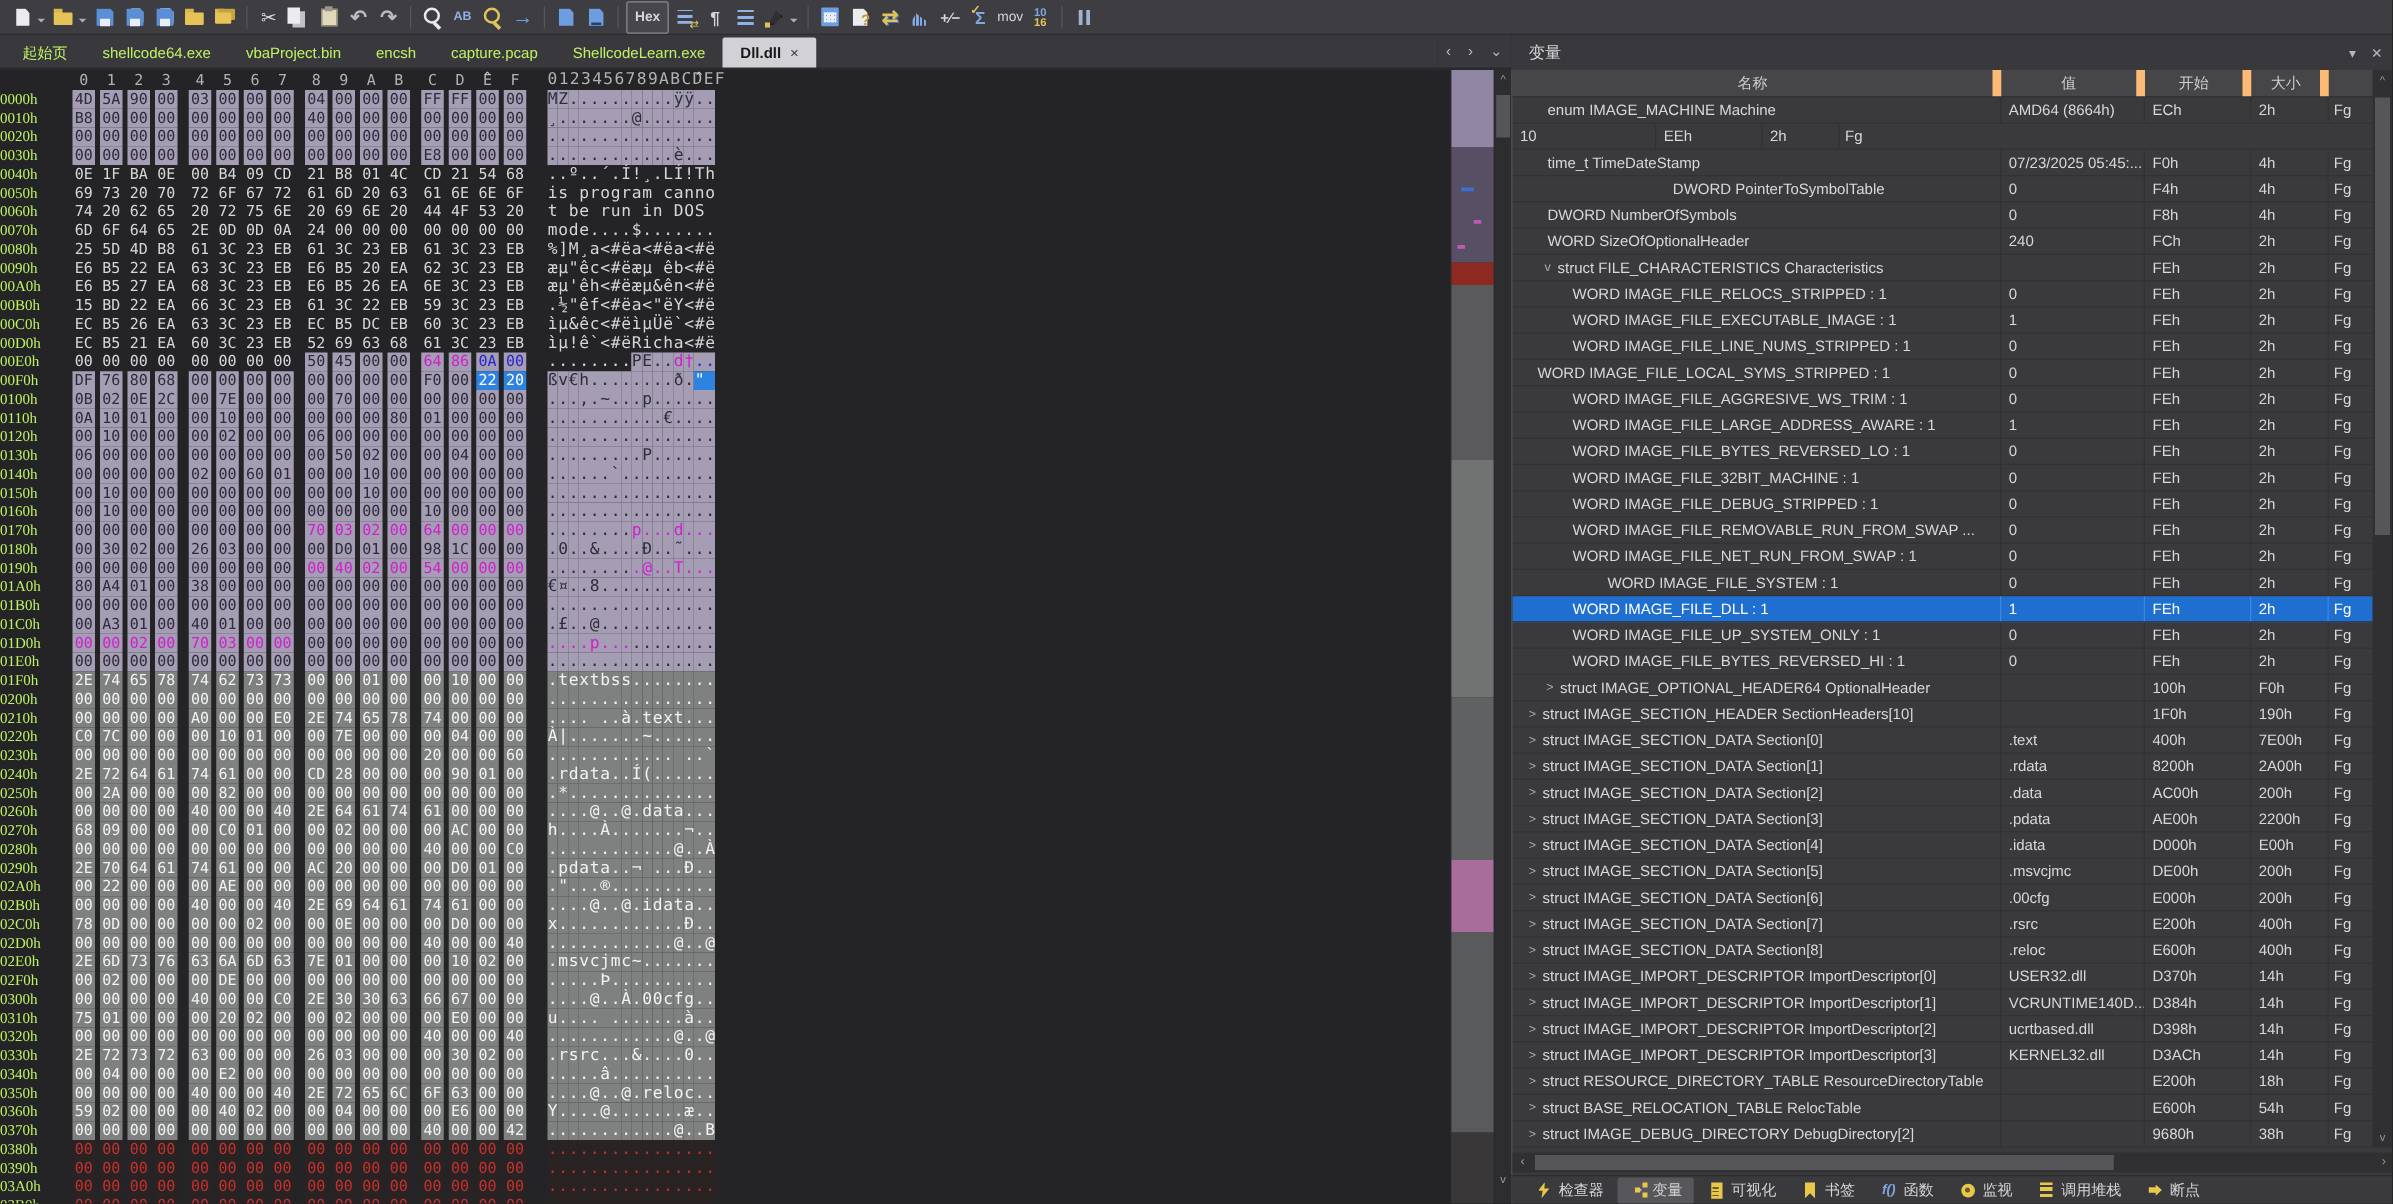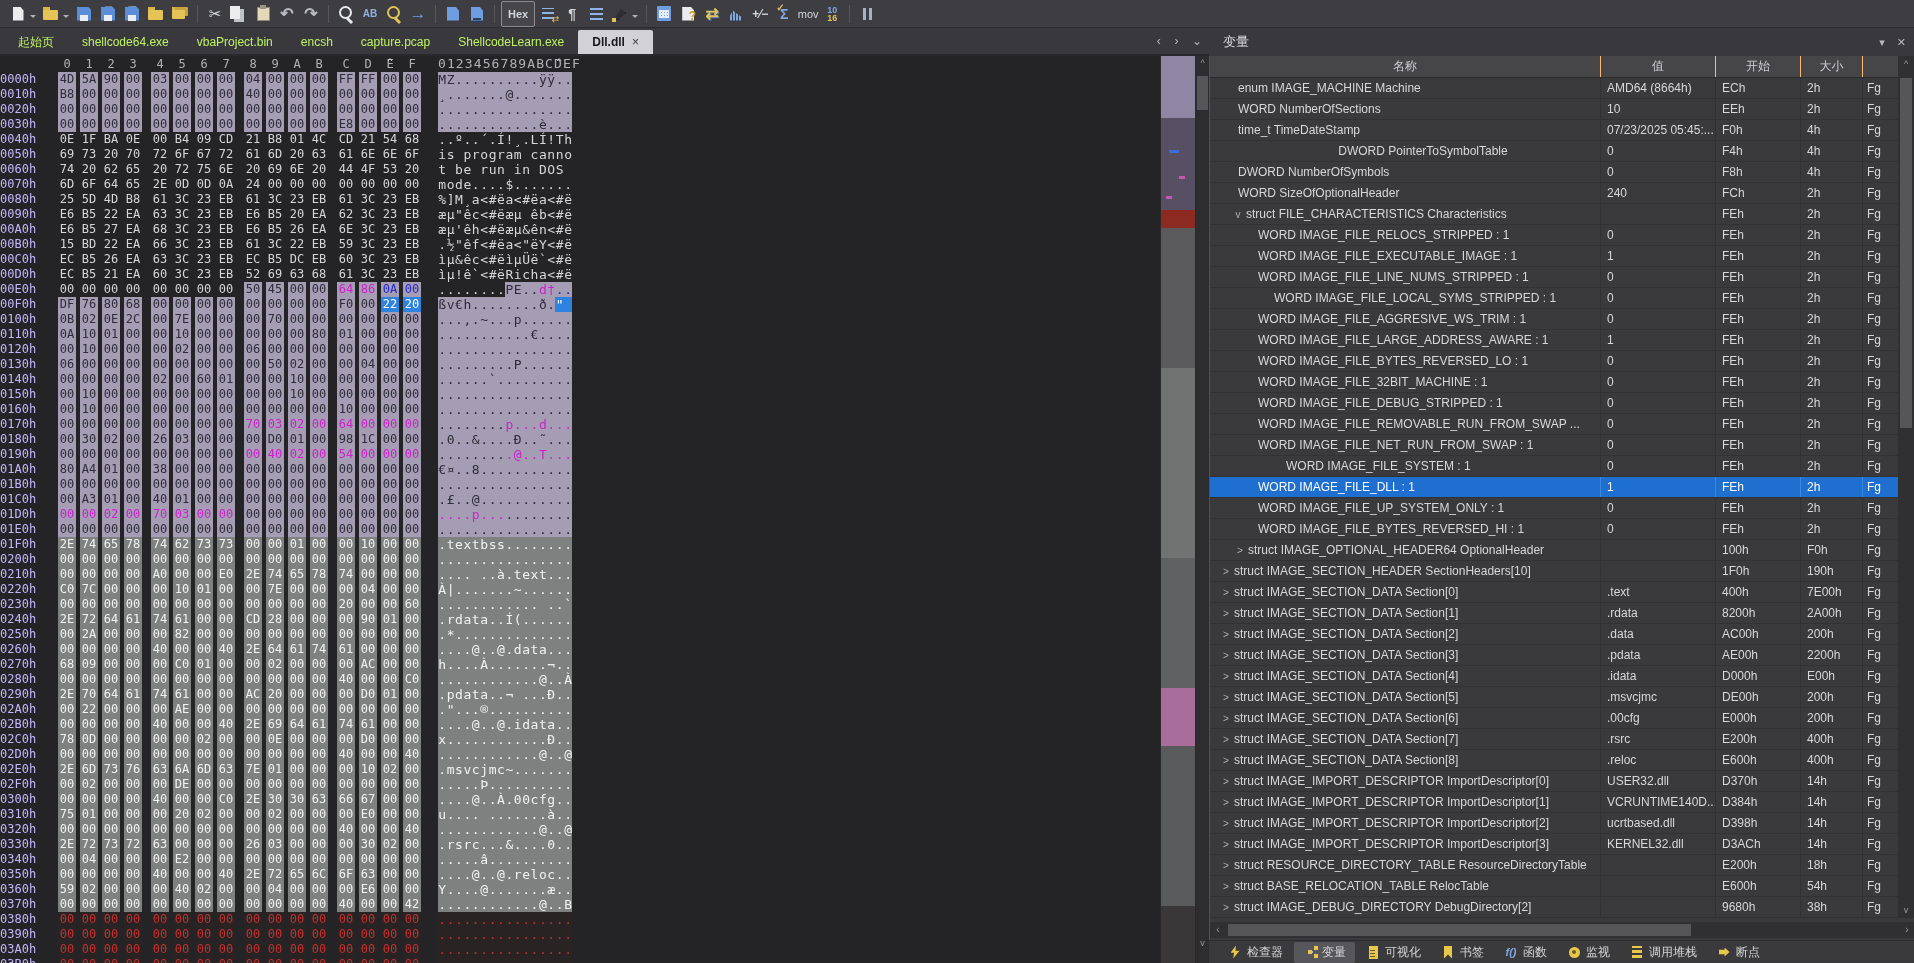--- a/index.html
+++ b/index.html
@@ -80,21 +80,21 @@
   #hexwin{position:absolute;left:0;top:56px;width:1160px;height:907px;background:#242427;overflow:hidden;
           font-family:"DejaVu Sans Mono",monospace;}
   #hexhead{position:relative;height:16px;line-height:16px;color:#b2b2b5;font-size:12px;display:flex;}
   .hh-addr{width:50px;margin-right:8px;flex:none;}
   .hh-cell{width:18px;margin-right:4px;text-align:center;flex:none;position:relative;}
   .hh-cell.g{margin-right:9px;}
   .hh-ascii{margin-left:8px;width:134px;letter-spacing:1.1px;font-size:13px;position:relative;flex:none;}
   .hcaret{position:absolute;top:-2px;font-size:9px;color:#d8d8d8;left:50%;transform:translateX(-50%);}
   .hcaret2{position:absolute;top:-2px;font-size:9px;color:#d8d8d8;}
   .hrow{height:15px;line-height:15px;display:flex;font-size:12px;}
-  .ha{width:50px;margin-right:8px;color:#c4b5fd;flex:none;}
+  .ha{width:50px;margin-right:8px;color:#bef264;flex:none;font-family:Liberation Serif, serif;}
   .b{width:18px;margin-right:4px;text-align:center;flex:none;}
   .b.g{margin-right:9px;}
   .asc{margin-left:8px;width:134px;letter-spacing:1.1px;font-size:13px;flex:none;display:flex;}
   .ac{width:8.4px;flex:none;text-align:center;letter-spacing:0;}
   .cP{color:#d6d6d6;}
   .cH{background:#a59db3;color:#2d2d3a;}
   .cG{background:#7f8180;color:#f2f2f2;}
   .cR{background:#2a2323;color:#c23131;}
   .cM{background:#a59db3;color:#cf1fcf;}
   .cB{background:#a59db3;color:#2626d4;}
@@ -111,21 +111,21 @@
   #stripthumb{position:absolute;left:1px;top:20px;width:11px;height:34px;background:#55555a;}
   
   #ptitle{position:absolute;left:1209px;top:28px;width:705px;height:28px;background:#39393d;
           display:flex;align-items:center;box-sizing:border-box;padding:0 8px 0 14px;border-bottom:0;}
   #ptitle .t{color:#dcdcde;font-size:13px;}
   #ptitle .sp{flex:1;}
   .pbtn{color:#b8b8bc;font-size:11px;margin-left:12px;}
   #panel{position:absolute;left:1209px;top:56px;width:705px;height:907px;background:#3a3a3d;border-left:1px solid #525256;box-sizing:border-box;}
   #phead{position:absolute;left:0;top:0;width:689px;height:22px;background:#464649;display:flex;
          border-bottom:1px solid #2c2c2f;box-sizing:border-box;color:#cdcdd1;}
-  .phc{border-right:1px solid #fdba74;display:flex;align-items:center;justify-content:center;box-sizing:border-box;}
+  .phc{border-right:7px solid #fdba74;display:flex;align-items:center;justify-content:center;box-sizing:border-box;}
   #prows{position:absolute;left:0;top:22px;width:689px;height:840px;overflow:hidden;}
   .vrow{height:21px;display:flex;border-bottom:1px solid #323235;box-sizing:border-box;font-size:12px;color:#d8d8da;}
   .vrow>div{display:flex;align-items:center;box-sizing:border-box;border-right:1px solid #323235;overflow:hidden;white-space:nowrap;}
   .vc-name{width:391px;}
   .vc-val{width:115px;padding-left:6px;}
   .vc-start{width:85px;padding-left:6px;}
   .vc-size{width:62px;padding-left:6px;}
   .vc-fg{width:36px;padding-left:4px;border-right:none!important;}
   .vrow.sel{background:#1f6fd0;color:#fff;}
   .vrow.sel>div{border-right-color:#3c87e2;}
@@ -2507,23 +2507,20 @@
         <div class="vrow">
           <div class="vc-name" style="padding-left: 28px;">
             <span>enum IMAGE_MACHINE Machine</span>
           </div>
           <div class="vc-val">AMD64 (8664h)</div>
           <div class="vc-start">ECh</div>
           <div class="vc-size">2h</div>
           <div class="vc-fg">Fg</div>
         </div>
         <div class="vrow">
-          <div class="vc-name" style="padding-left: 28px;">
-            <span>WORD NumberOfSections</span>
-          </div>
           <div class="vc-val">10</div>
           <div class="vc-start">EEh</div>
           <div class="vc-size">2h</div>
           <div class="vc-fg">Fg</div>
         </div>
         <div class="vrow">
           <div class="vc-name" style="padding-left: 28px;">
             <span>time_t TimeDateStamp</span>
           </div>
           <div class="vc-val">07/23/2025 05:45:...</div>
@@ -2589,21 +2586,21 @@
         <div class="vrow">
           <div class="vc-name" style="padding-left: 48px;">
             <span>WORD IMAGE_FILE_LINE_NUMS_STRIPPED : 1</span>
           </div>
           <div class="vc-val">0</div>
           <div class="vc-start">FEh</div>
           <div class="vc-size">2h</div>
           <div class="vc-fg">Fg</div>
         </div>
         <div class="vrow">
-          <div class="vc-name" style="padding-left: 64px; text-align: center;">
+          <div class="vc-name" style="padding-left: 20px; text-align: center;">
             <span>WORD IMAGE_FILE_LOCAL_SYMS_STRIPPED : 1</span>
           </div>
           <div class="vc-val">0</div>
           <div class="vc-start">FEh</div>
           <div class="vc-size">2h</div>
           <div class="vc-fg">Fg</div>
         </div>
         <div class="vrow">
           <div class="vc-name" style="padding-left: 48px;">
             <span>WORD IMAGE_FILE_AGGRESIVE_WS_TRIM : 1</span>

